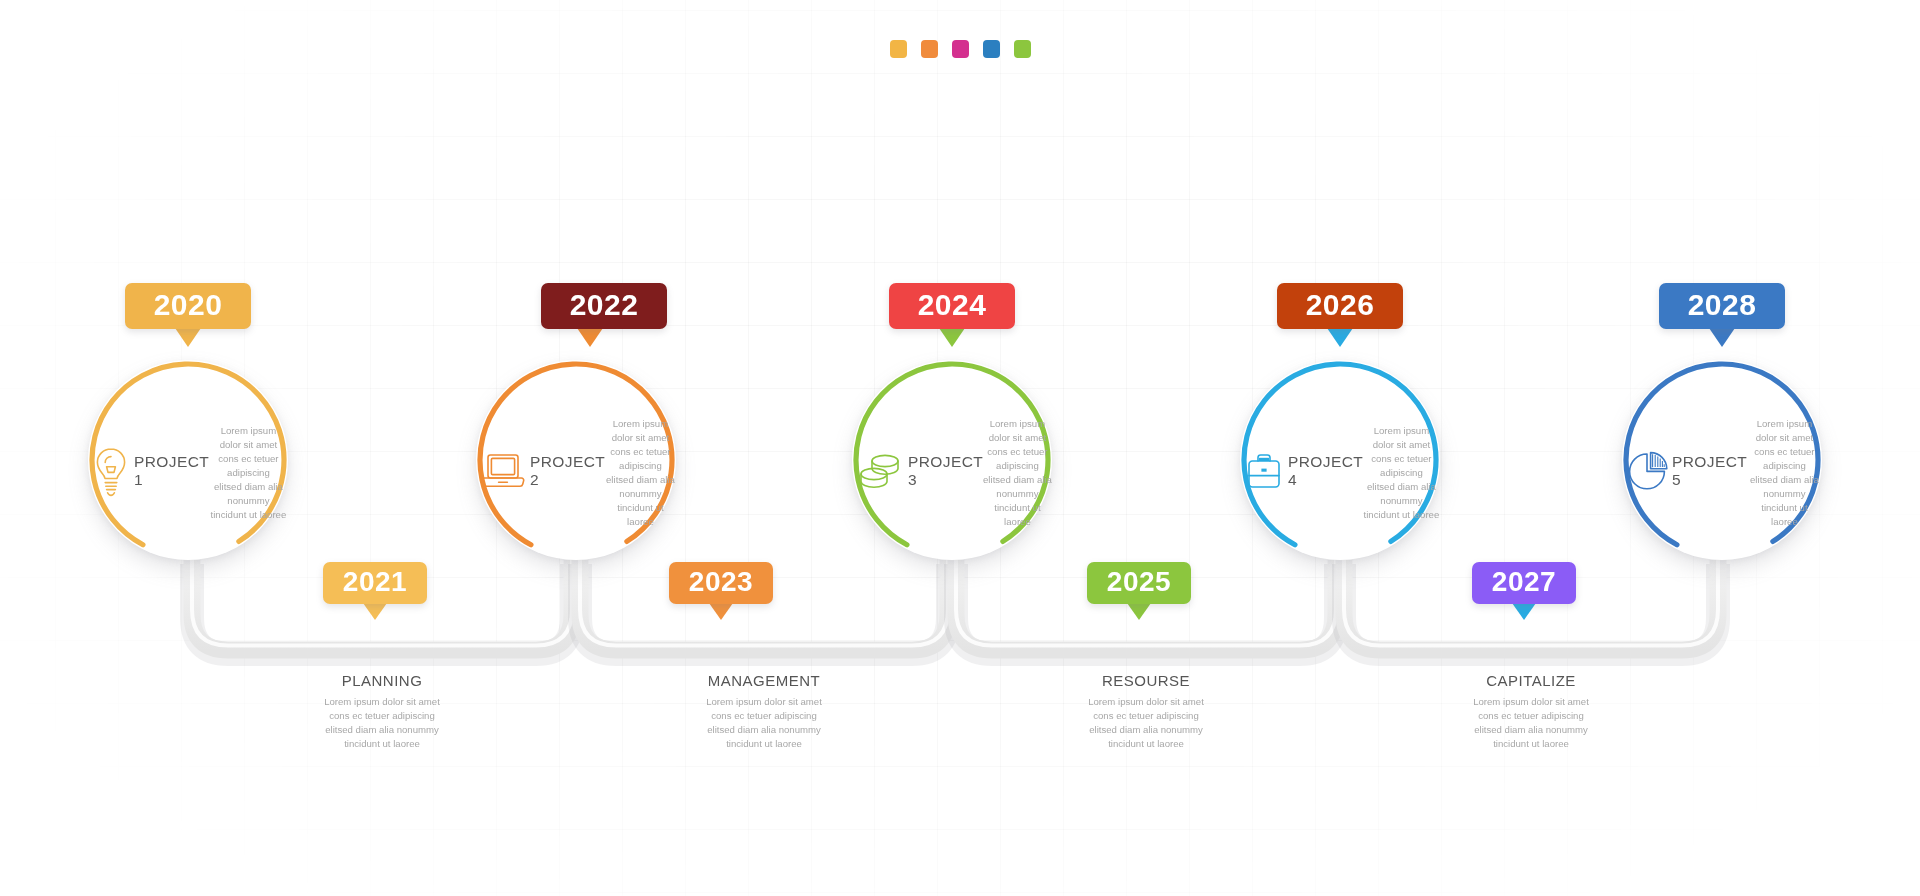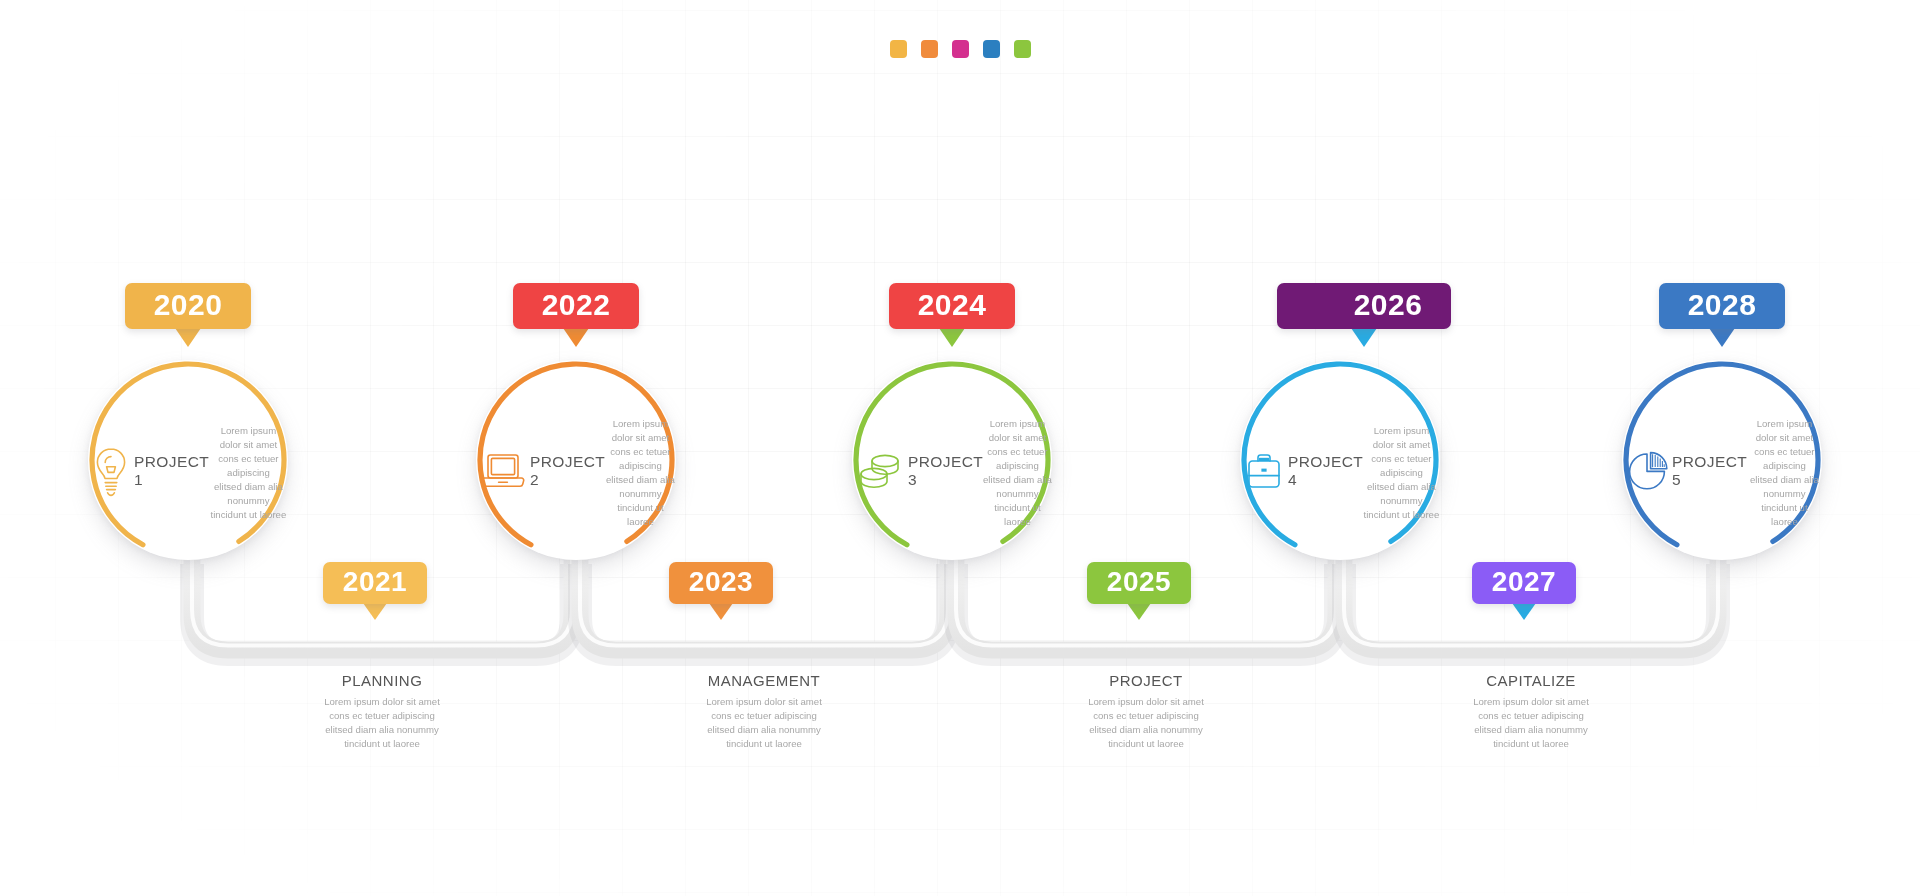--- a/index.html
+++ b/index.html
@@ -165,21 +165,21 @@
       <div class="stage-label" style="left: 649px; top: 672px;">
         <div class="sl-title">MANAGEMENT</div>
         <div class="sl-desc">
           <div>Lorem ipsum dolor sit amet</div>
           <div>cons ec tetuer adipiscing</div>
           <div>elitsed diam alia nonummy</div>
           <div>tincidunt ut laoree</div>
         </div>
       </div>
       <div class="stage-label" style="left: 1031px; top: 672px;">
-        <div class="sl-title">PROJECT</div>
+        <div class="sl-title">RESOURSE</div>
         <div class="sl-desc">
           <div>Lorem ipsum dolor sit amet</div>
           <div>cons ec tetuer adipiscing</div>
           <div>elitsed diam alia nonummy</div>
           <div>tincidunt ut laoree</div>
         </div>
       </div>
       <div class="stage-label" style="left: 1416px; top: 672px;">
         <div class="sl-title">CAPITALIZE</div>
         <div class="sl-desc">
@@ -327,29 +327,29 @@
         </div>
       </div>
     </div>
 
   <div id="node-badges">
       <div class="badge" style="left: 125px; top: 283px;">
         <div class="box" style="background: rgb(240, 180, 75);">2020</div>
         <div class="tip" style="border-top: 19px solid rgb(240, 180, 75);"></div>
       </div>
       <div class="badge" style="left: 513px; top: 283px;">
-        <div class="box" style="background: #ef4444;">2022</div>
+        <div class="box" style="background: #7f1d1d; margin-left: 28px;">2022</div>
         <div class="tip" style="border-top: 19px solid rgb(239, 139, 51);"></div>
       </div>
       <div class="badge" style="left: 889px; top: 283px;">
         <div class="box" style="background: #ef4444;">2024</div>
         <div class="tip" style="border-top: 19px solid rgb(140, 198, 62);"></div>
       </div>
       <div class="badge" style="left: 1277px; top: 283px;">
-        <div class="box" style="background: #701a75; padding-left: 48px;">2026</div>
+        <div class="box" style="background: #c2410c;">2026</div>
         <div class="tip" style="border-top: 19px solid rgb(41, 171, 226);"></div>
       </div>
       <div class="badge" style="left: 1659px; top: 283px;">
         <div class="box" style="background: rgb(59, 121, 196);">2028</div>
         <div class="tip" style="border-top: 19px solid rgb(59, 121, 196);"></div>
       </div>
     </div>
 
 </div>
 

